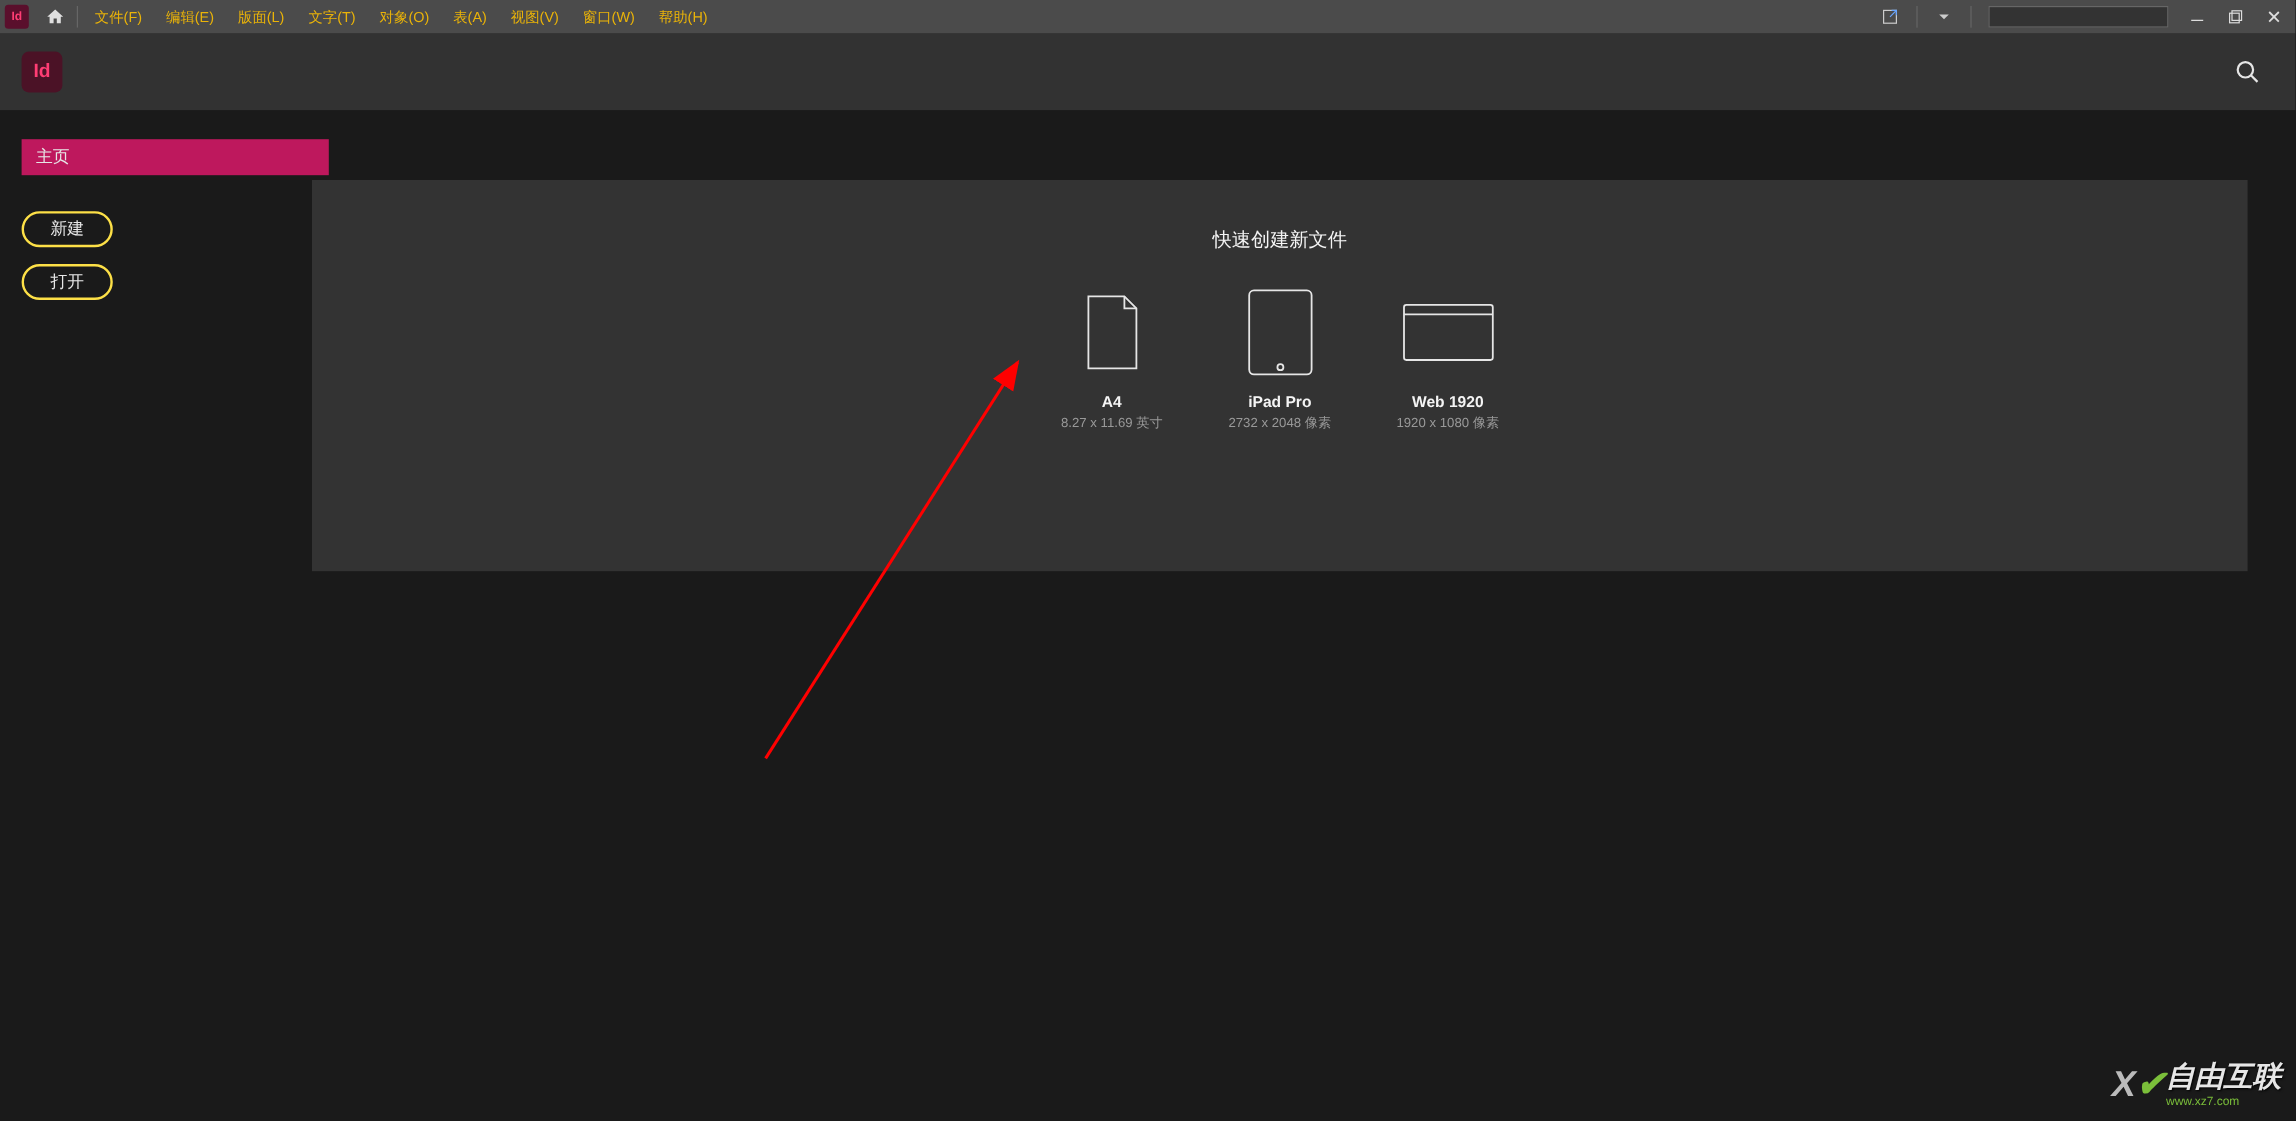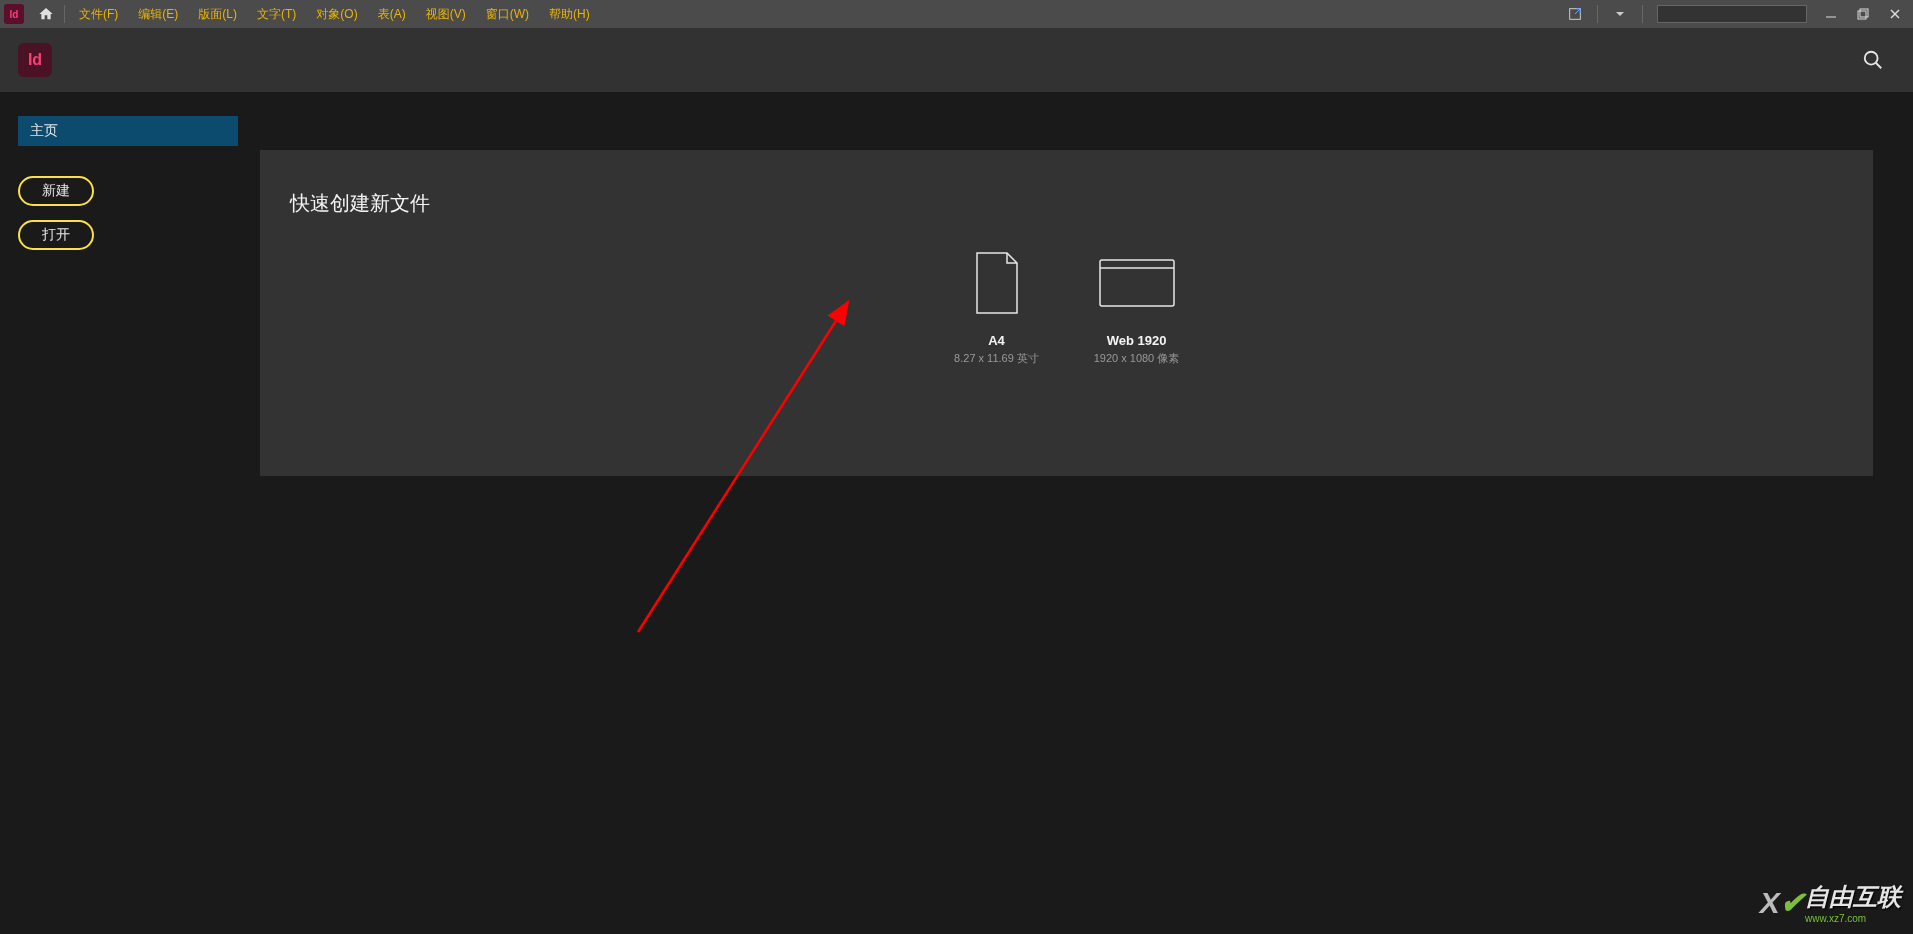--- a/index.html
+++ b/index.html
@@ -20,26 +20,26 @@
 
 .header2 { height: 64px; background: #323232; display: flex; align-items: center; padding: 0 12px; }
 .header2 .id-logo { width: 34px; height: 34px; background: #4b1226; color: #ff3d74; font-size: 16px; font-weight: bold; display: flex; align-items: center; justify-content: center; border-radius: 6px; margin-left: 6px; }
 .header2 .spacer { flex: 1; }
 .header2 .search-ico { width: 40px; height: 40px; display: flex; align-items: center; justify-content: center; cursor: pointer; margin-right: 8px; }
 
 
 .main { display: flex; height: calc(100% - 92px); background: #1a1a1a; }
 
 .sidebar { width: 260px; padding: 24px 18px; }
-.tab-home { width: 220px; height: 30px; background: #0c4a6e; color: #e6e6e6; font-size: 14px; padding: 0 12px; display: flex; align-items: center; margin-bottom: 30px; cursor: pointer; }
+.tab-home { width: 256px; height: 30px; background: #be185d; color: #e6e6e6; font-size: 14px; padding: 0 12px; display: flex; align-items: center; margin-bottom: 30px; cursor: pointer; }
 .pill-btn { display: inline-flex; align-items: center; justify-content: center; height: 30px; padding: 0 22px; border: 2px solid #fde047; border-radius: 15px; color: #e6e6e6; font-size: 14px; margin-bottom: 14px; cursor: pointer; }
 
 .content { flex: 1; padding: 58px 40px 0 0; }
 .panel { background: #333333; width: 100%; height: 326px; padding: 40px 30px; }
-.panel-title { text-align: left; font-size: 20px; color: #f4f4f4; font-weight: 500; margin-bottom: 30px; }
+.panel-title { text-align: center; font-size: 16px; color: #f4f4f4; font-weight: 500; margin-bottom: 30px; }
 .presets { display: flex; justify-content: center; }
 .preset { display: flex; flex-direction: column; align-items: center; cursor: pointer; width: 140px; }
 .preset-icon { height: 72px; display: flex; align-items: center; justify-content: center; margin-bottom: 14px; }
 .preset-name { font-size: 13px; color: #f4f4f4; font-weight: bold; margin-bottom: 3px; }
 .preset-desc { font-size: 11px; color: #999; }
 
 
 .arrow-svg { position: absolute; left: 608px; top: 282px; pointer-events: none; }
 
 
@@ -132,20 +132,30 @@
           <div class="preset-icon">
             <svg width="48" height="64" viewBox="0 0 48 64" fill="none" stroke="#e6e6e6" stroke-width="1.5">
               <path d="M4 2 H34 L44 12 V62 H4 Z"></path>
               <path d="M34 2 V12 H44"></path>
             </svg>
           </div>
           <div class="preset-name">A4</div>
           <div class="preset-desc">8.27 x 11.69 英寸</div>
         </div>
 
+        <div class="preset">
+          <div class="preset-icon">
+            <svg width="56" height="74" viewBox="0 0 56 74" fill="none" stroke="#e6e6e6" stroke-width="1.5">
+              <rect x="2" y="2" width="52" height="70" rx="4"></rect>
+              <circle cx="28" cy="66" r="2.5"></circle>
+            </svg>
+          </div>
+          <div class="preset-name">iPad Pro</div>
+          <div class="preset-desc">2732 x 2048 像素</div>
+        </div>
 
         <div class="preset">
           <div class="preset-icon">
             <svg width="78" height="50" viewBox="0 0 78 50" fill="none" stroke="#e6e6e6" stroke-width="1.5">
               <rect x="2" y="2" width="74" height="46" rx="2"></rect>
               <line x1="2" y1="10" x2="76" y2="10"></line>
             </svg>
           </div>
           <div class="preset-name">Web 1920</div>
           <div class="preset-desc">1920 x 1080 像素</div>

